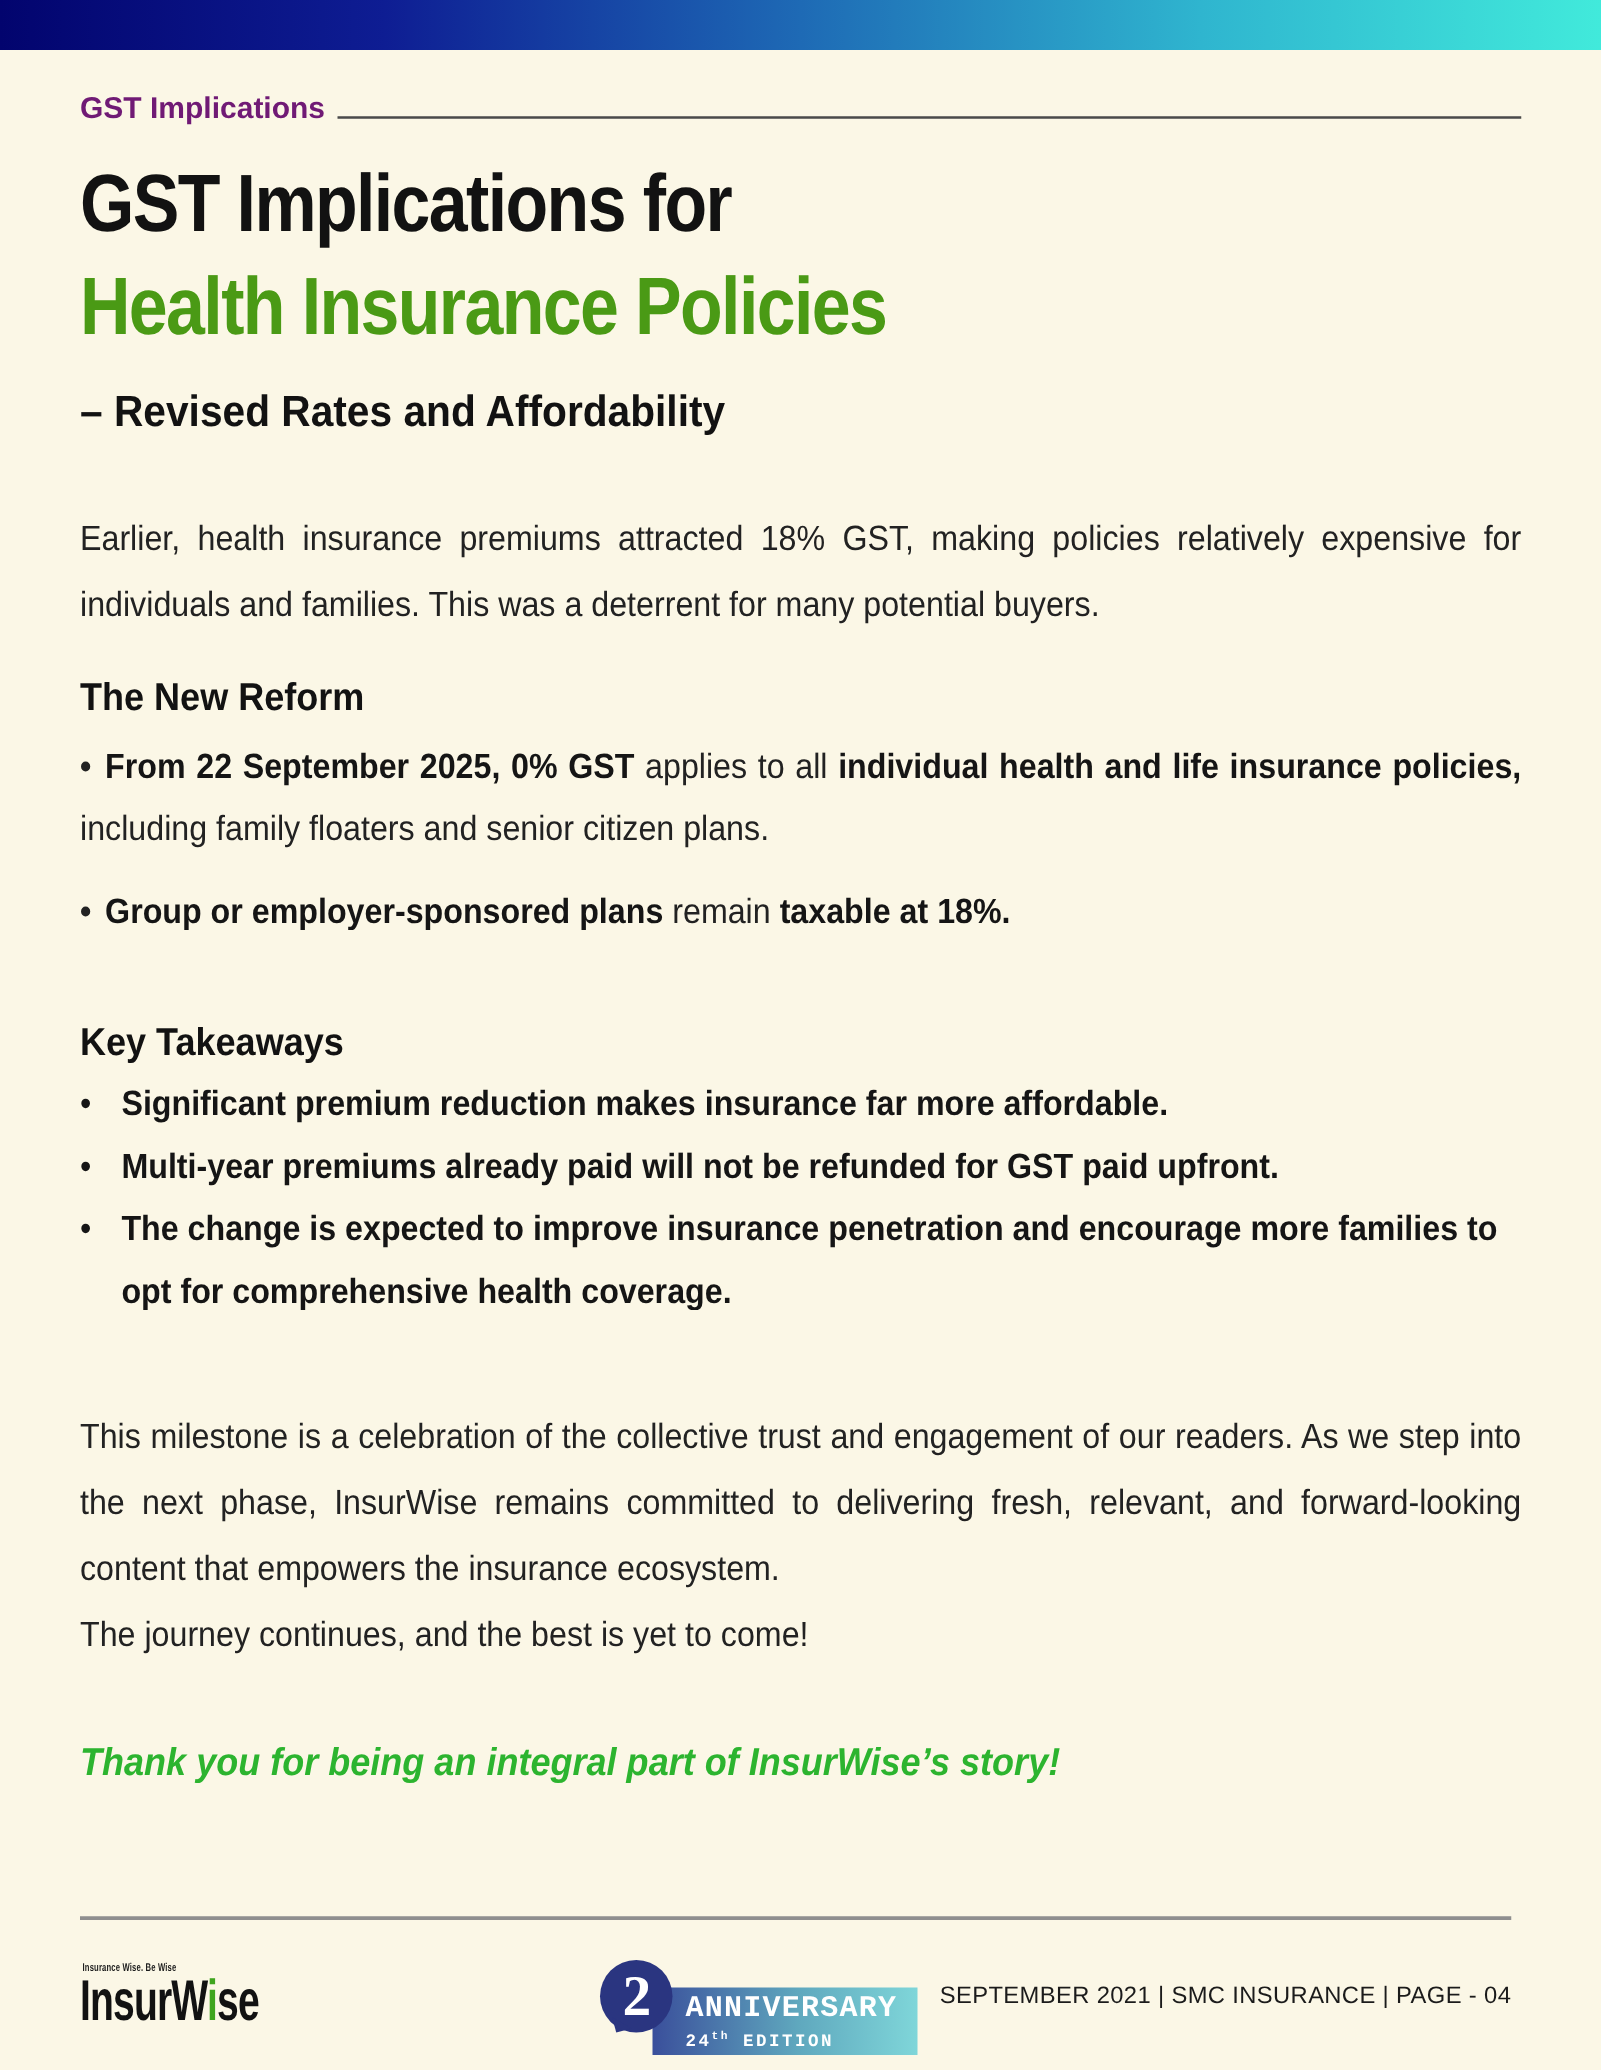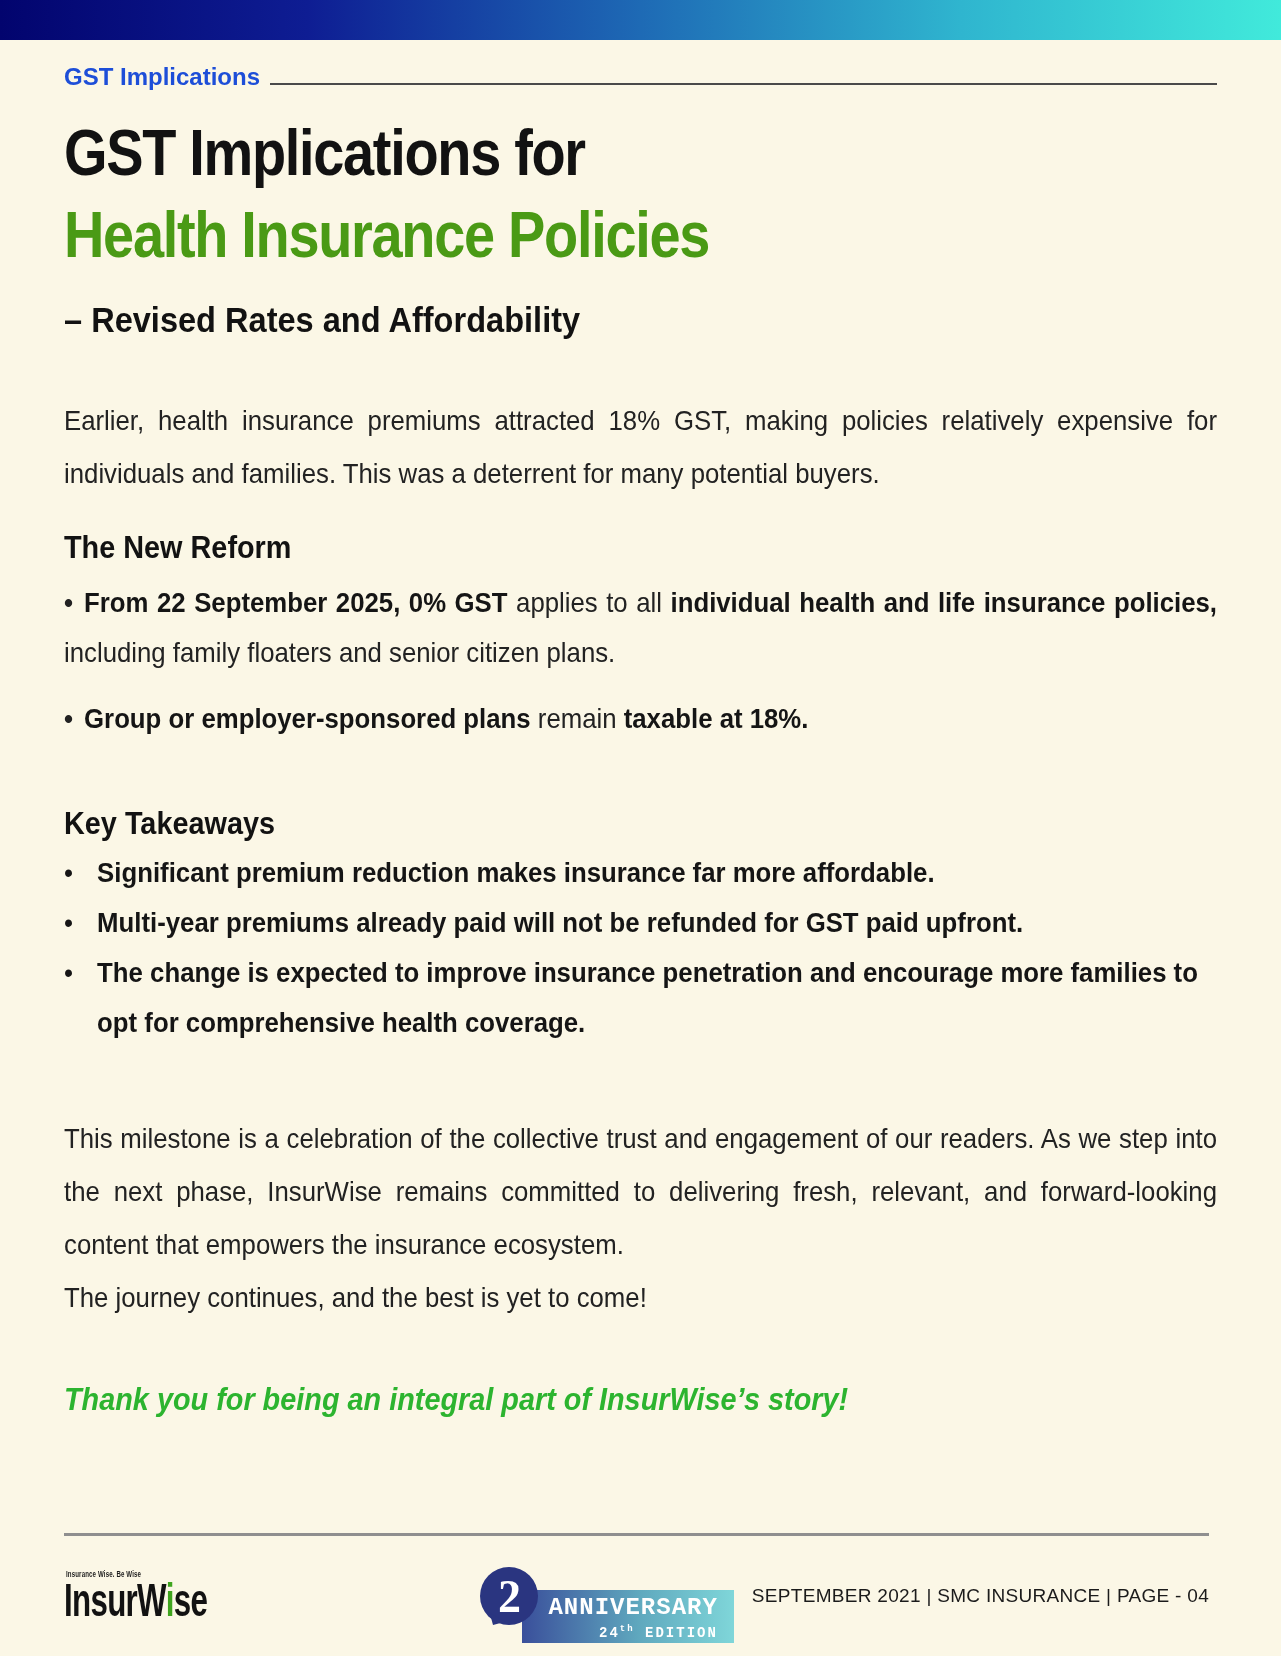--- a/index.html
+++ b/index.html
@@ -21,25 +21,25 @@
 
   
   .cx { display:inline-block; transform-origin:0 50%; white-space:nowrap; }
   .cx86 { transform:scaleX(.86); }
   .cx93 { transform:scaleX(.93); }
   .cx68 { transform:scaleX(.68); }
   .cblock { transform:scaleX(.92); transform-origin:0 0; width:108.696%; }
 
   
   .runhead {
-    margin-top:22px;
+    margin-top:32px;
     display:flex;
     font-size:24px;
     line-height:30px;
-    color:#1d4ed8;
+    color:#701a75;
   }
   .runhead .bold { font-weight:700; }
   .runhead .rule {
     flex:1;
     border-bottom:2px solid #4a4a4a;
     margin:0 0 7px 10px;
   }
 
   
   .h1 {
@@ -192,21 +192,20 @@
     font-size:24px;
     font-weight:700;
     letter-spacing:1px;
     line-height:26px;
   }
   .badge-edition {
     font-size:14px;
     font-weight:700;
     letter-spacing:2px;
     line-height:16px;
-    text-align:right;
   }
   .badge-edition sup { font-size:9px; }
   .meta {
     font-size:19px;
     color:#1b1b1b;
     white-space:nowrap;
     letter-spacing:.3px;
   }
 </style>
 </head>

